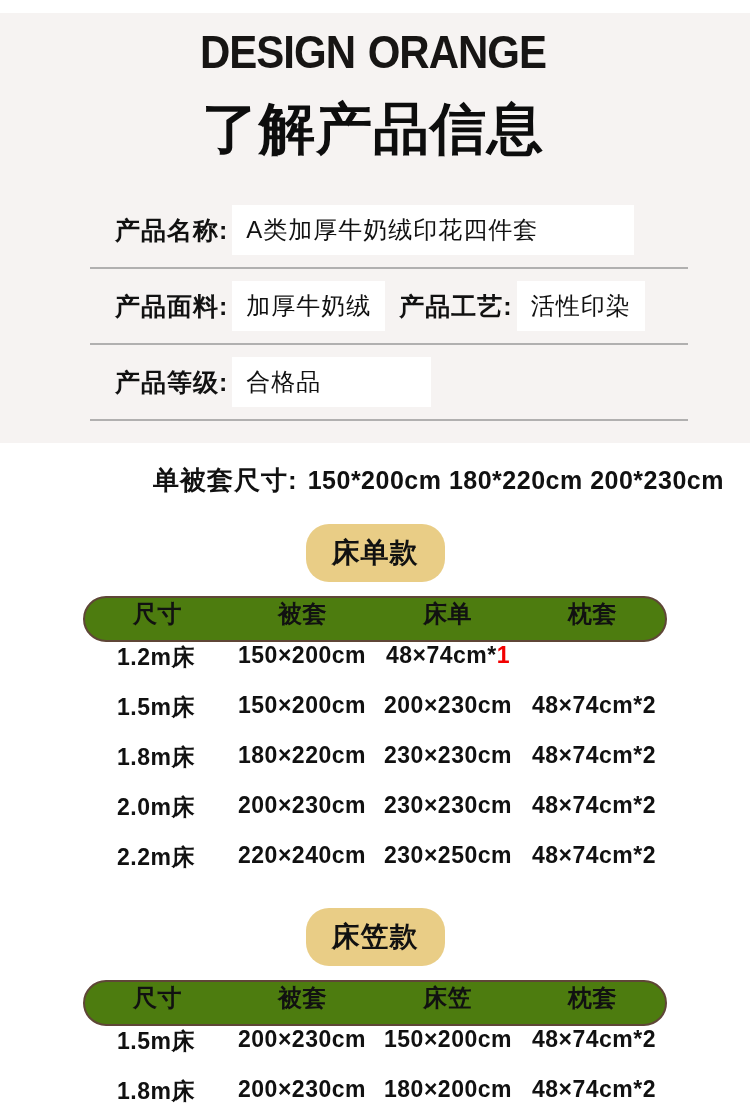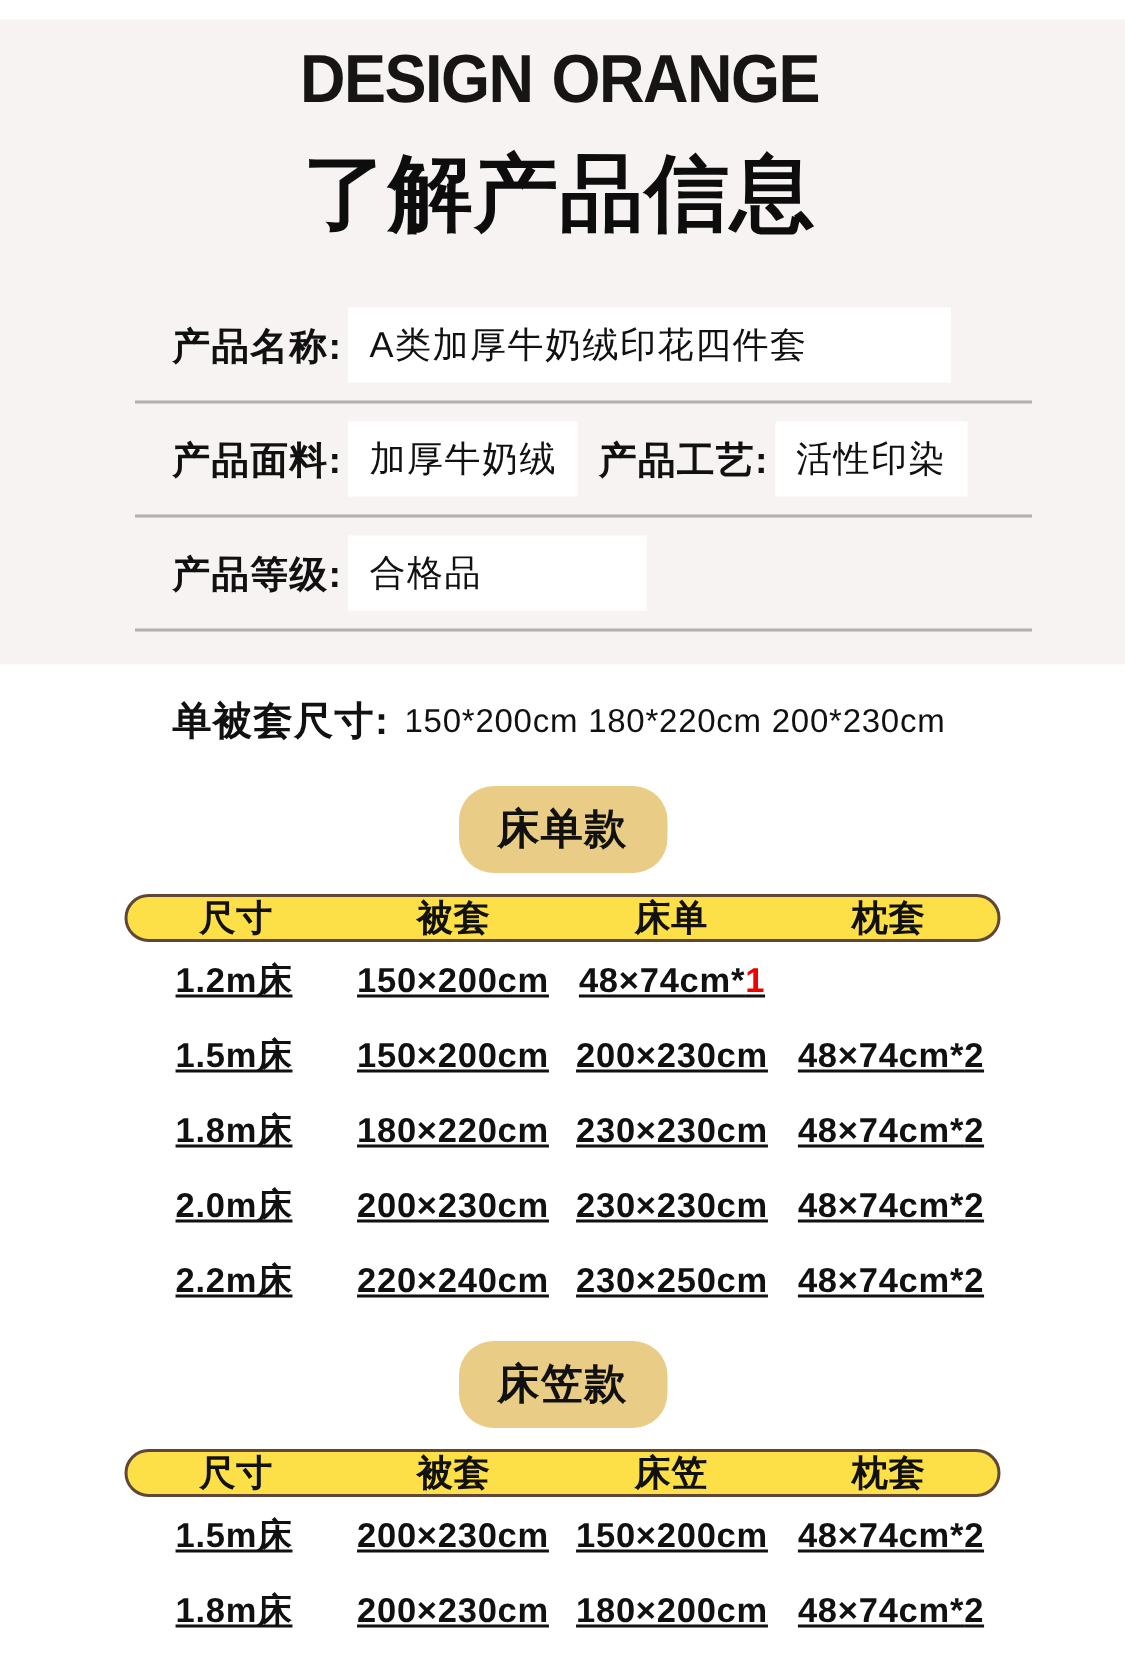--- a/index.html
+++ b/index.html
@@ -30,36 +30,36 @@
   .info-row{display:flex;align-items:center;padding:10px 0 10px 115px;}
   .info-label{font-weight:900;font-size:25px;letter-spacing:1px;white-space:nowrap;}
   .info-label.second{margin-left:14px;}
   .info-value{
     background:#ffffff;font-size:24px;font-weight:400;letter-spacing:1px;
     padding:9px 14px;margin-left:4px;white-space:nowrap;
   }
   .info-value.wide{padding-right:96px;}
   .info-value.grade{padding-right:110px;}
   .divider{height:2px;background:var(--divider);margin:2px 58px 2px 90px;opacity:.75;}
-  .duvet-row{display:flex;align-items:center;background:#ffffff;padding:20px 0 18px 115px;}
+  .duvet-row{display:flex;align-items:center;background:#ffffff;padding:20px 0 18px 115px;margin-left:38px;}
   .duvet-label{font-weight:900;font-size:26px;letter-spacing:1px;white-space:nowrap;}
-  .duvet-value{font-weight:400;font-size:22px;margin-left:10px;letter-spacing:.5px;white-space:nowrap;}
+  .duvet-value{font-weight:700;font-size:25px;margin-left:10px;letter-spacing:.5px;white-space:nowrap;}
   .badge{
     display:block;width:max-content;margin:8px auto 14px auto;background:var(--badge-bg);
     border-radius:23px;padding:10px 26px;font-weight:900;font-size:28px;letter-spacing:1px;
   }
   .badge.second{margin-top:16px;}
   .spec-table{width:584px;margin:0 auto;}
   .spec-header{
-    display:flex;align-items:center;height:32px;border:2px solid var(--table-border);
-    border-radius:25px;background:#fde047;
+    display:flex;height:46px;border:2px solid var(--table-border);
+    border-radius:25px;background:#4d7c0f;
   }
   .spec-header .cell{font-weight:900;font-size:24px;}
   .cell{flex:0 0 25%;text-align:center;letter-spacing:.5px;}
-  .spec-row{display:flex;align-items:center;height:50px;text-decoration:underline;}
+  .spec-row{display:flex;align-items:flex-start;height:50px;}
   .spec-row .cell{font-weight:700;font-size:23px;white-space:nowrap;}
   .pillow .count{font-weight:700;}
 </style>
 </head>
 <body>
 
 <div class="top-strip"></div>
 
 <div class="hero">
   <div class="brand">DESIGN ORANGE</div>

